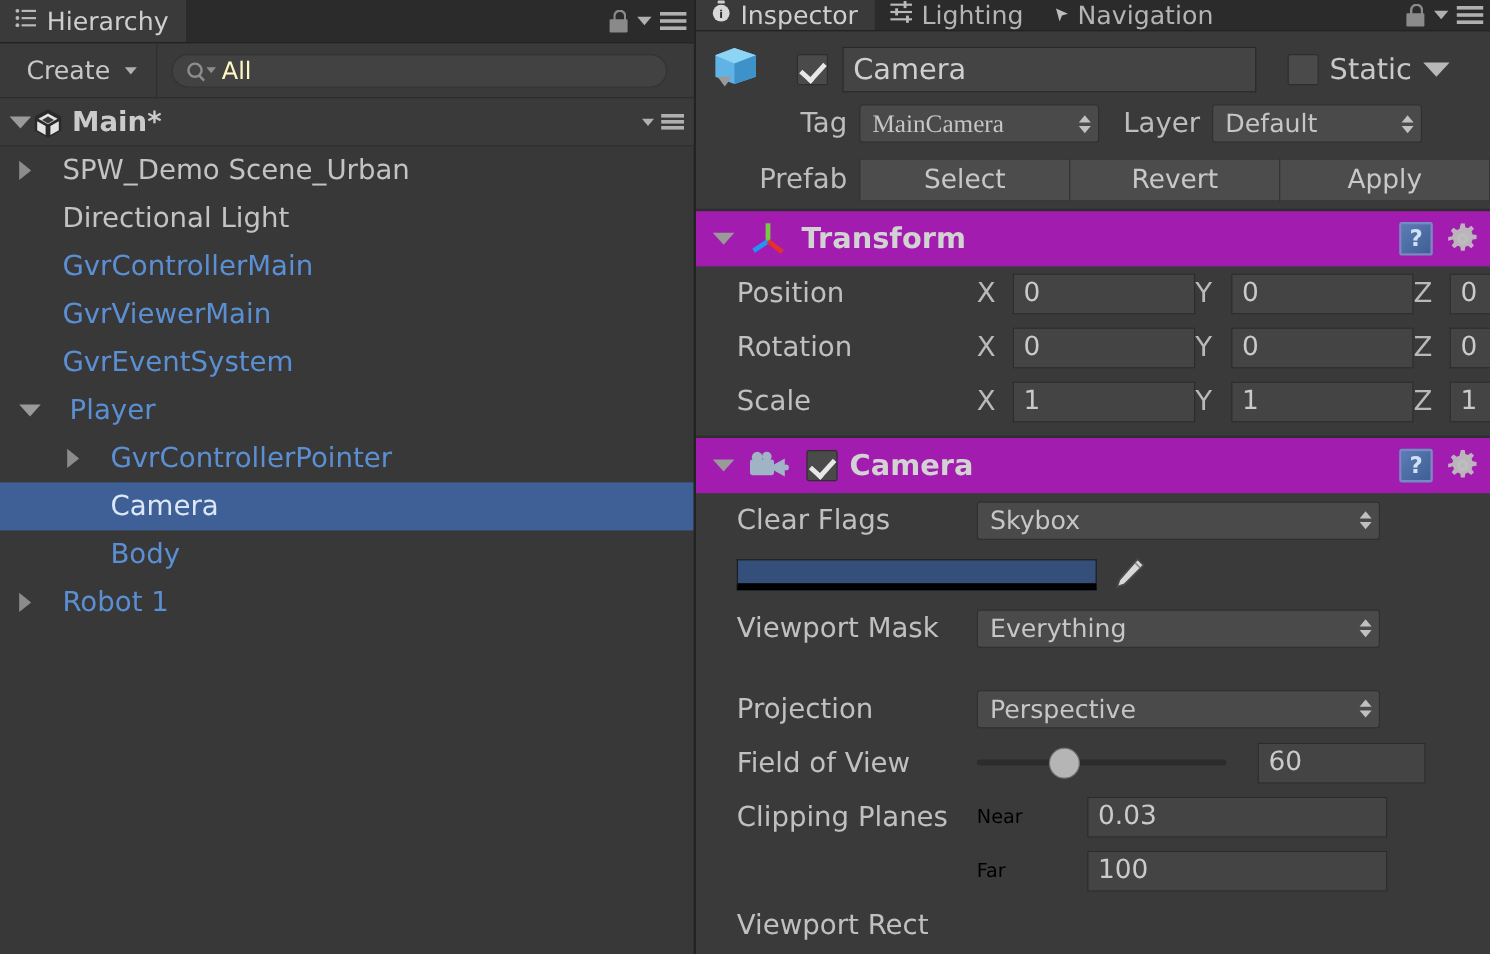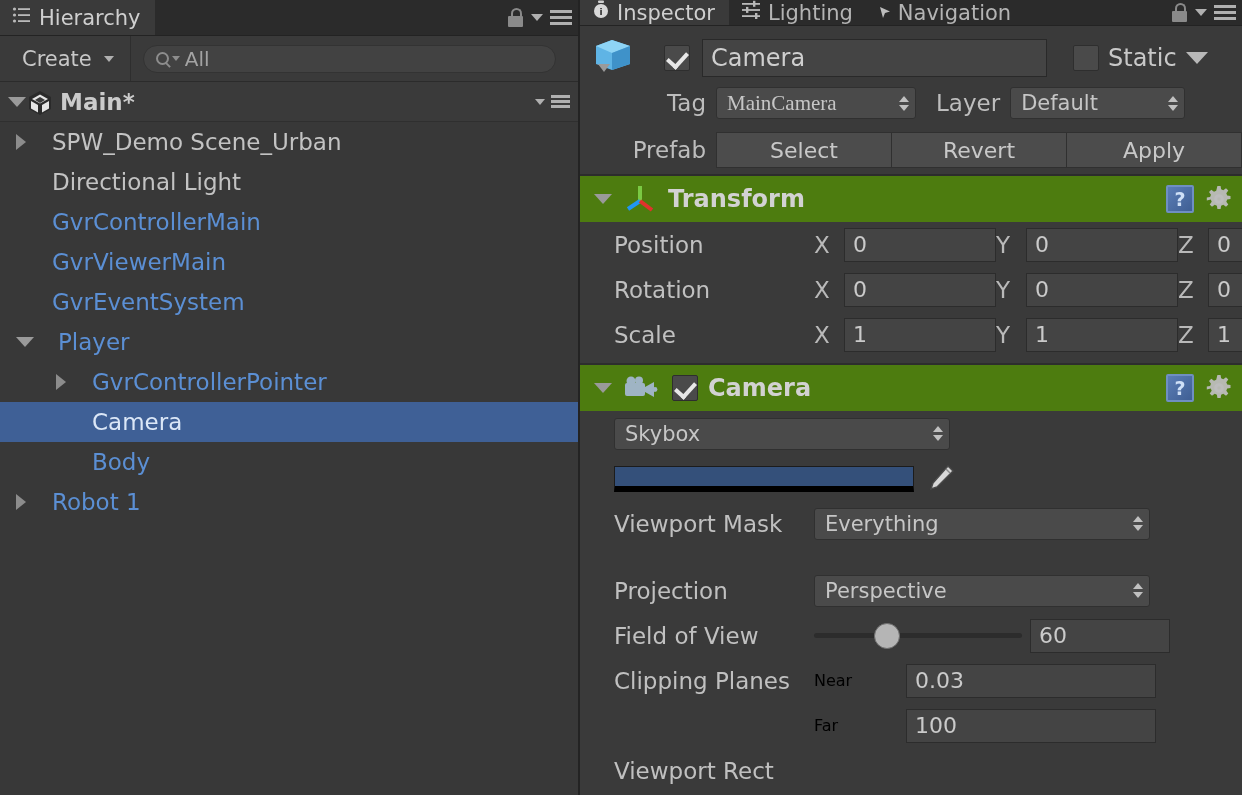--- a/index.html
+++ b/index.html
@@ -80,21 +80,21 @@
     display:flex; align-items:center; gap:3px; padding:0 12px;
   }
   .mag {
     width:13px;height:13px;border:2px solid #8d8d8d;border-radius:50%;
     position:relative; display:block; flex:none;
   }
   .mag::after{content:"";position:absolute;right:-4px;bottom:-3px;width:6px;height:2px;
     background:#8d8d8d;transform:rotate(45deg);}
   .mini-caret{width:0;height:0;border-left:4px solid transparent;
     border-right:4px solid transparent;border-top:5px solid #8d8d8d;display:block;}
-  #search-field .txt { font-size:20px; color:#a3a3a3; margin-left:2px; }
+  #search-field .txt { font-size:20px; color:#fef9c3; margin-left:2px; }
 
   #scene-row {
     height:40px; background:#3a3a3a; display:flex; align-items:center;
     padding-left:8px; border-bottom:1px solid #2f2f2f; position:relative;
   }
   #scene-row .name { font-size:23px; font-weight:bold; color:#cbcbcb; margin-left:6px; }
   #scene-row .right { position:absolute; right:8px; display:flex; align-items:center; gap:6px; }
   .burger-sm { display:flex;flex-direction:column;gap:2.5px; }
   .burger-sm span{display:block;width:19px;height:2.5px;background:#b0b0b0;}
   .tri-open {
@@ -170,21 +170,21 @@
     font-size:22px; color:#c8c8c8; flex:1;
   }
   .btn + .btn { border-left:none; }
 
   .comp {
     border-top:1px solid #2d2d2d; border-bottom:1px solid #2d2d2d;
     background:#3a3a3a; padding-bottom:6px;
   }
   .comp-head {
     height:46px; display:flex; align-items:center; gap:10px;
-    padding:0 10px 0 14px; background:#4d7c0f;
+    padding:0 10px 0 14px; background:#a21caf;
   }
   .comp-head .title { font-size:24px; font-weight:bold; color:#d2d2d2; }
   .comp-head .tools { margin-left:auto; display:flex; align-items:center; gap:12px; }
   .help-ico {
     width:28px;height:28px;border:2px solid #6f8fc2;border-radius:2px;
     background:linear-gradient(135deg,#5b7db5,#3f5f94);
     display:flex;align-items:center;justify-content:center;
     font-size:19px;color:#cfe0f7;font-weight:bold;flex:none;
   }
   .gear {
@@ -513,20 +513,21 @@
             <span class="title">Camera</span>
             <span class="tools">
               <span class="help-ico">?</span>
               <span class="gear"><svg width="26" height="26" viewBox="0 0 26 26">
                   <path d="M13 8.2a4.8 4.8 0 100 9.6 4.8 4.8 0 000-9.6zm0 3a1.8 1.8 0 110 3.6 1.8 1.8 0 010-3.6z" fill="#bdbdbd"></path>
                   <path d="M11.4 0h3.2l.5 3.3 2.2.9 2.7-2 2.3 2.3-2 2.7.9 2.2 3.3.5v3.2l-3.3.5-.9 2.2 2 2.7-2.3 2.3-2.7-2-2.2.9-.5 3.3h-3.2l-.5-3.3-2.2-.9-2.7 2-2.3-2.3 2-2.7-.9-2.2L.8 14.6v-3.2l3.3-.5.9-2.2-2-2.7 2.3-2.3 2.7 2 2.2-.9z" fill="#bdbdbd" fill-opacity="0.95"></path>
                 </svg></span>
             </span>
           </div>
           <div class="prow">
+            <span class="plabel">Clear Flags</span>
             <div class="dd" style="width:336px;">
               <span>Skybox</span>
               <span class="updown">
                 <span class="u"></span>
                 <span class="d"></span>
               </span>
             </div>
           </div>
           <div class="prow">
             <span class="swatch-row">
@@ -558,21 +559,21 @@
               </span>
             </div>
           </div>
           <div class="prow">
             <span class="plabel">Field of View</span>
             <span class="slider-wrap">
               <span class="slider">
                 <span class="track"></span>
                 <span class="knob" style="left:60.32584269662921px"></span>
               </span>
-              <span class="numfield" style="width:140px;margin-left:8px;">60</span>
+              <span class="numfield" style="width:140px;margin-left:26px;">60</span>
             </span>
           </div>
           <div class="prow">
             <span class="plabel">Clipping Planes</span>
             <span class="ax" style="width:92px;">Near</span>
             <span class="numfield" style="width:250px;">0.03</span>
           </div>
           <div class="prow">
             <span class="plabel"></span>
             <span class="ax" style="width:92px;">Far</span>

